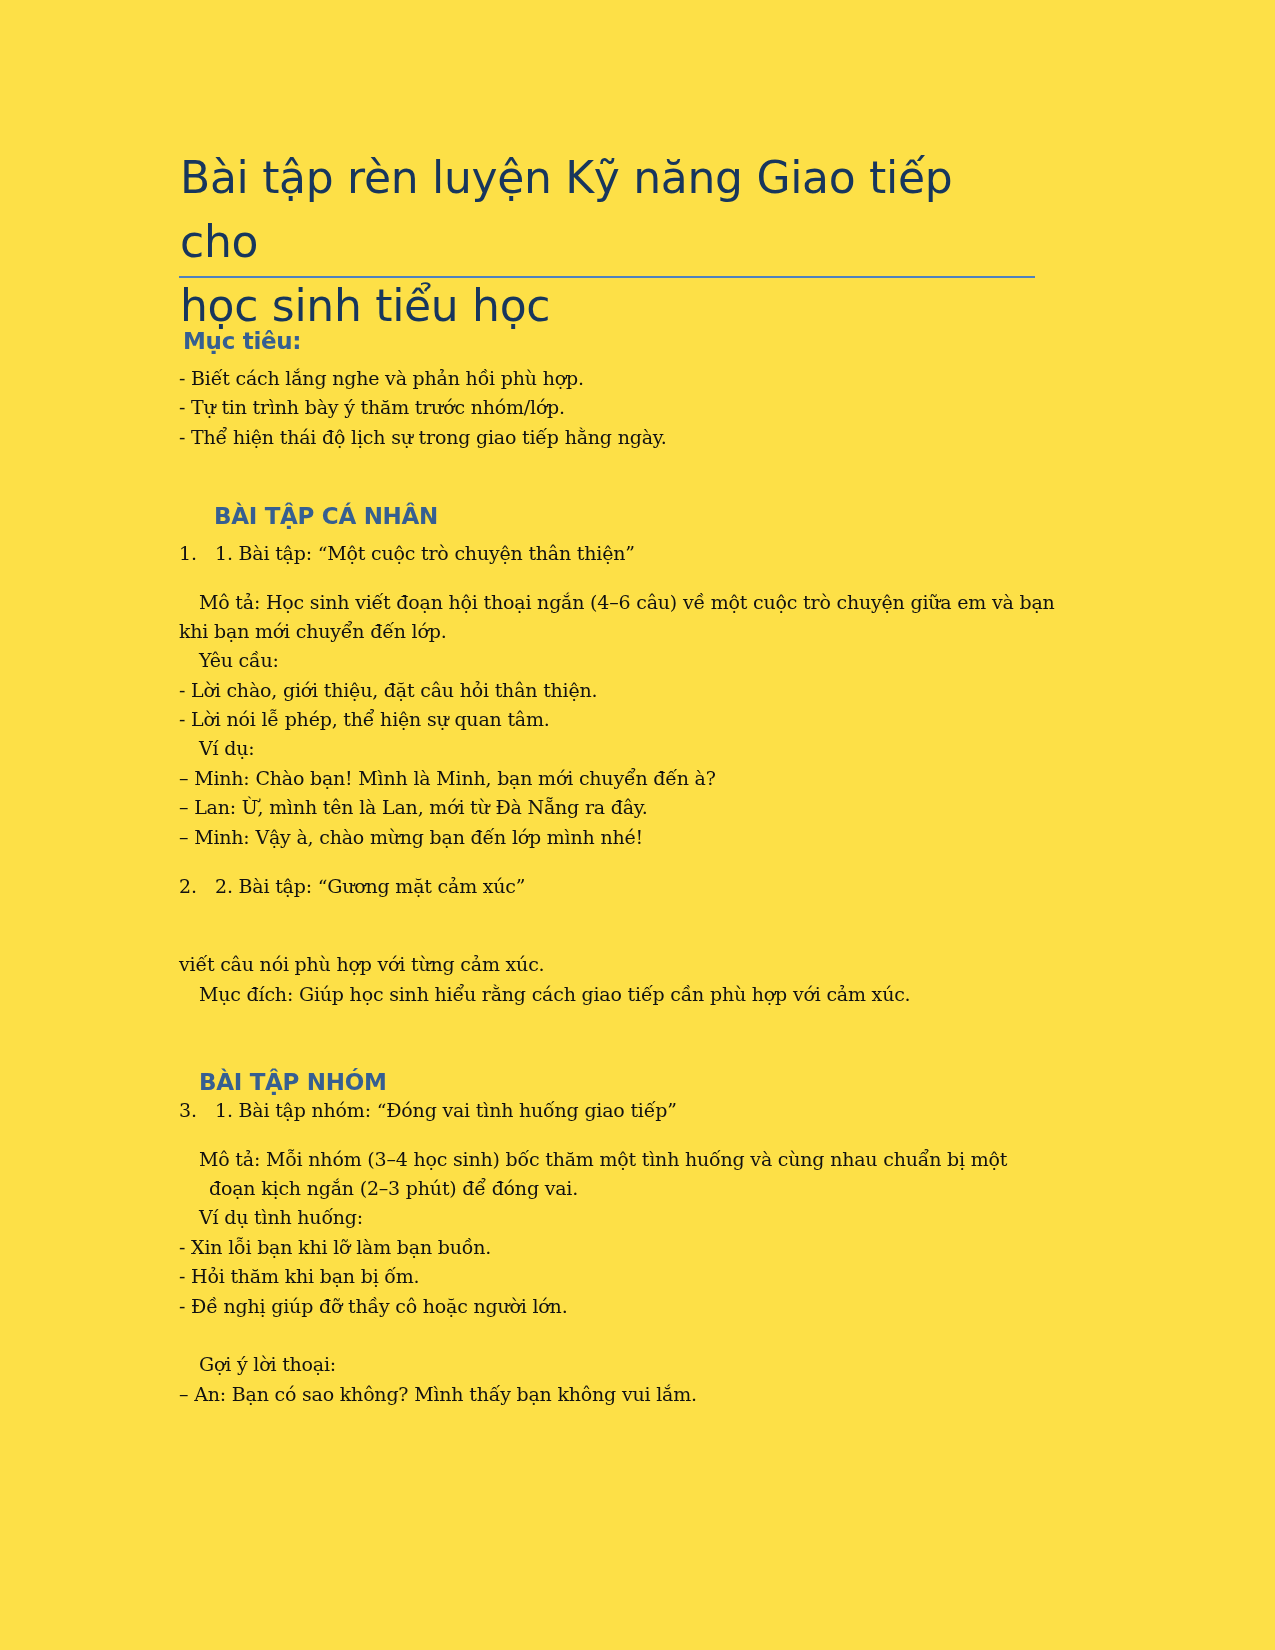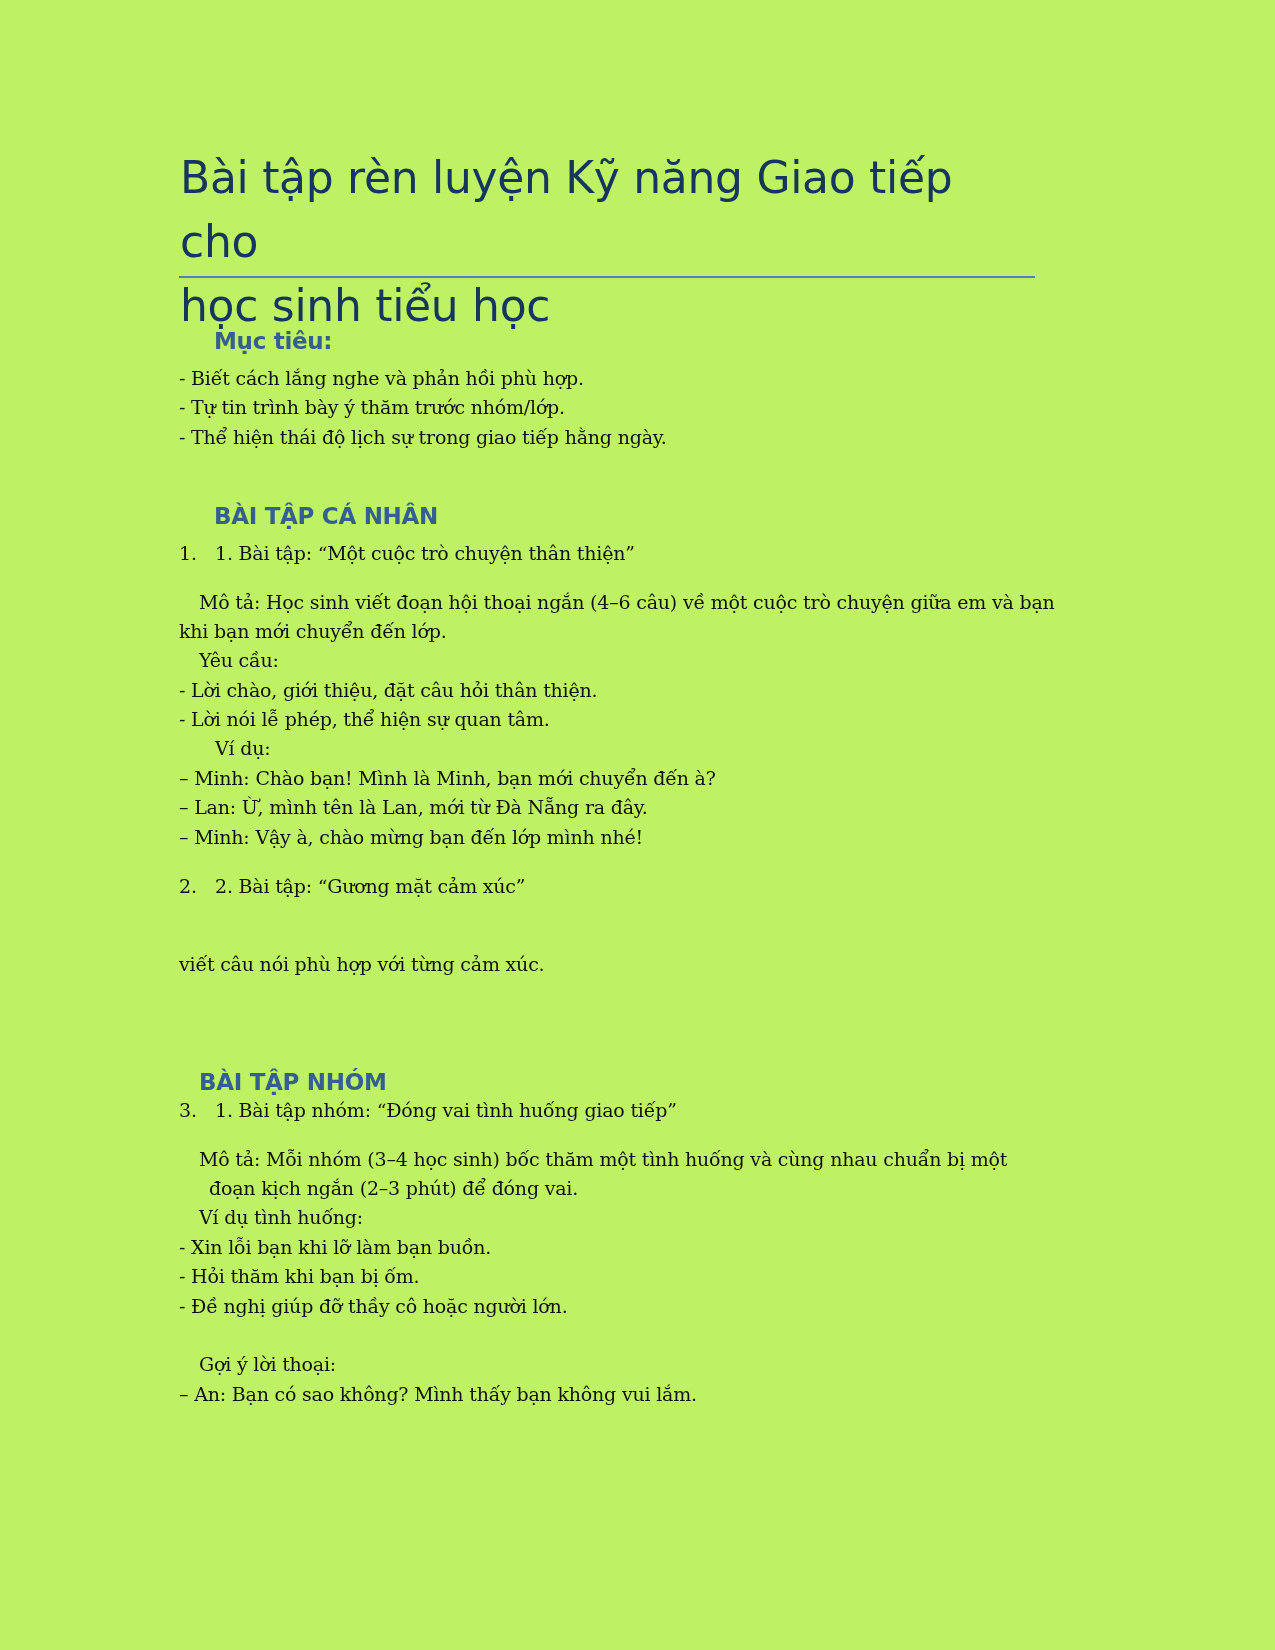--- a/index.html
+++ b/index.html
@@ -1,18 +1,18 @@
 <!DOCTYPE html>
 <html><head>
 <meta charset="utf-8">
 <style>
   html, body { margin: 0; padding: 0; background: #ffffff; }
   body { width: 1275px; height: 1650px; position: relative; overflow: hidden; }
   .page {
-    position: absolute; left: 0; top: 0; width: 1275px; height: 1650px; background: #bef264;
+    position: absolute; left: 0; top: 0; width: 1275px; height: 1650px; background: #fde047;
   }
   .title {
     position: absolute; left: 180px; top: 146px; width: 860px;
     font-family: "DejaVu Sans", sans-serif; font-size: 44px; line-height: 64px;
     color: #17365D; letter-spacing: -0.3px;
   }
   .title-rule {
     position: absolute; left: 179px; top: 276px; width: 856px; height: 2px; background: #4F81BD;
   }
   .h {
@@ -29,44 +29,45 @@
 <body>
 
 <div class="page">
 
   <div class="title">
     <div>Bài tập rèn luyện Kỹ năng Giao tiếp cho</div>
     <div>học sinh tiểu học</div>
   </div>
   <div class="title-rule"></div>
 
-  <div class="h" style="left:214px; top:328px;">Mục tiêu:</div>
+  <div class="h" style="left:183px; top:328px;">Mục tiêu:</div>
   <div class="t" style="left:179px; top:363px;">- Biết cách lắng nghe và phản hồi phù hợp.</div>
   <div class="t" style="left:179px; top:392px;">- Tự tin trình bày ý thăm trước nhóm/lớp.</div>
   <div class="t" style="left:179px; top:422px;">- Thể hiện thái độ lịch sự trong giao tiếp hằng ngày.</div>
 
   <div class="h" style="left:214px; top:503px;">BÀI TẬP CÁ NHÂN</div>
 
   <div class="t" style="left:179px; top:538px;">
     <span class="num">1.</span><span>1. Bài tập: “Một cuộc trò chuyện thân thiện”</span>
   </div>
   <div class="t" style="left:199px; top:587px;">Mô tả: Học sinh viết đoạn hội thoại ngắn (4–6 câu) về một cuộc trò chuyện giữa em và bạn</div>
   <div class="t" style="left:179px; top:616px;">khi bạn mới chuyển đến lớp.</div>
   <div class="t" style="left:199px; top:645px;">Yêu cầu:</div>
   <div class="t" style="left:179px; top:675px;">- Lời chào, giới thiệu, đặt câu hỏi thân thiện.</div>
   <div class="t" style="left:179px; top:704px;">- Lời nói lễ phép, thể hiện sự quan tâm.</div>
-  <div class="t" style="left:199px; top:733px;margin-left:16px;">Ví dụ:</div>
+  <div class="t" style="left:199px; top:733px;">Ví dụ:</div>
   <div class="t" style="left:179px; top:792px;">– Lan: Ừ, mình tên là Lan, mới từ Đà Nẵng ra đây.</div>
   <div class="t" style="left:179px; top:763px;">– Minh: Chào bạn! Mình là Minh, bạn mới chuyển đến à?</div>
   <div class="t" style="left:179px; top:822px;">– Minh: Vậy à, chào mừng bạn đến lớp mình nhé!</div>
 
   <div class="t" style="left:179px; top:871px;">
     <span class="num">2.</span><span>2. Bài tập: “Gương mặt cảm xúc”</span>
   </div>
   <div class="t" style="left:179px; top:949px;">viết câu nói phù hợp với từng cảm xúc.</div>
+  <div class="t" style="left:199px; top:979px;">Mục đích: Giúp học sinh hiểu rằng cách giao tiếp cần phù hợp với cảm xúc.</div>
 
   <div class="h" style="left:199px; top:1061px;margin-top:8px;">BÀI TẬP NHÓM</div>
 
   <div class="t" style="left:179px; top:1095px;">
     <span class="num">3.</span><span>1. Bài tập nhóm: “Đóng vai tình huống giao tiếp”</span>
   </div>
   <div class="t" style="left:199px; top:1144px;">Mô tả: Mỗi nhóm (3–4 học sinh) bốc thăm một tình huống và cùng nhau chuẩn bị một</div>
   <div class="t" style="left:179px; top:1173px;margin-left:30px;">đoạn kịch ngắn (2–3 phút) để đóng vai.</div>
   <div class="t" style="left:199px; top:1202px;">Ví dụ tình huống:</div>
   <div class="t" style="left:179px; top:1232px;">- Xin lỗi bạn khi lỡ làm bạn buồn.</div>

